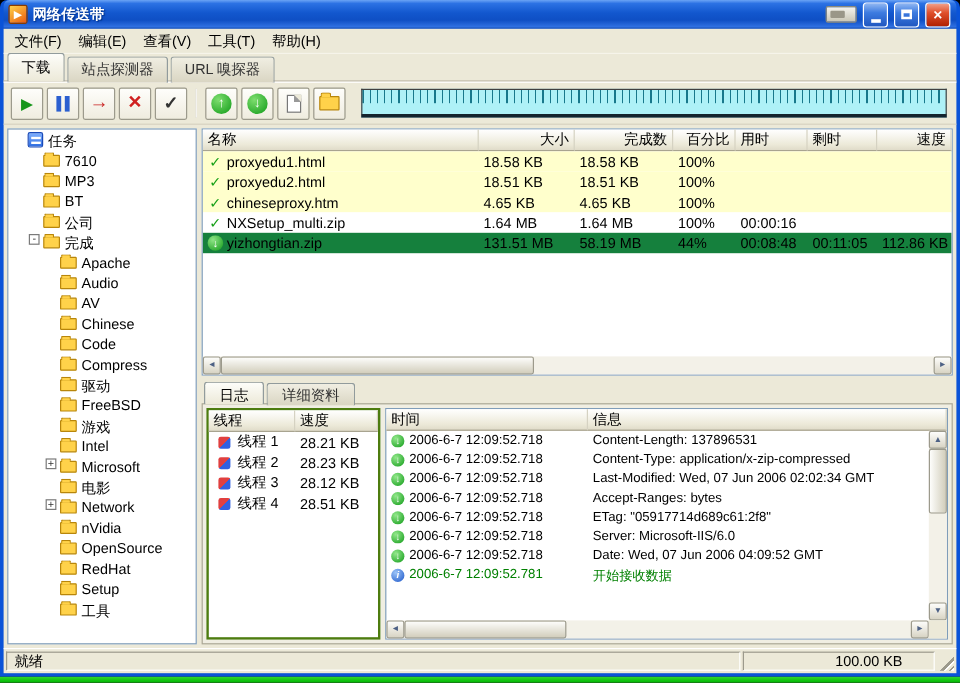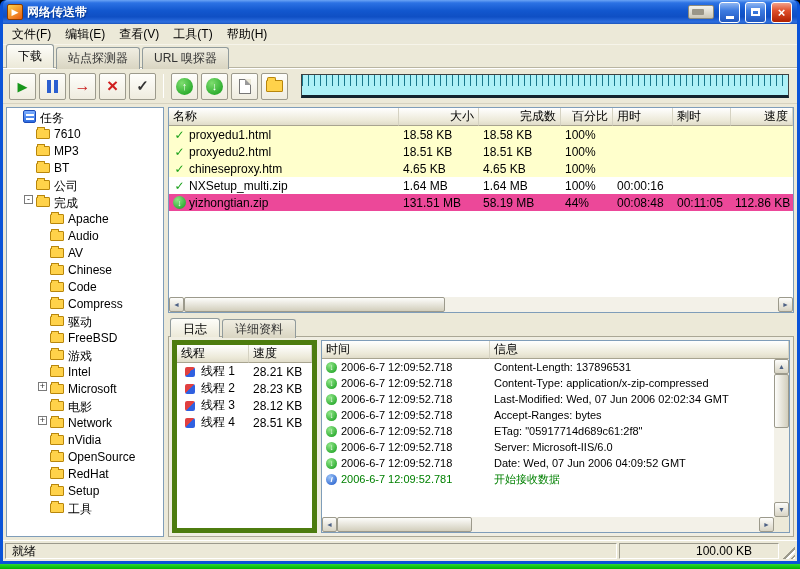--- a/index.html
+++ b/index.html
@@ -67,42 +67,42 @@
   .hcell{height:18px;line-height:17px;padding:0 4px;border-right:1px solid #d5d2c2;border-bottom:1px solid #a8a490;white-space:nowrap;overflow:hidden}
   .col-name{width:230px;flex:none}
   .col-size{width:80px;flex:none}.col-done{width:82px;flex:none}.col-pct{width:52px;flex:none}
   .col-el{width:60px;flex:none}.col-rem{width:58px;flex:none}.col-spd{flex:1;min-width:0}
   .right{text-align:right}
   .dl-rows{flex:1;overflow:hidden}
   .dl-row{height:17px;display:flex;align-items:center}
   .cell{padding:0 4px;white-space:nowrap;overflow:hidden}
   .num{}
   .name-cell{display:flex;align-items:center;gap:3px;text-align:left}
-  .r-yellow{background:#FFFFCC}.r-white{background:#fff}.r-active{background:#ec4899}
+  .r-yellow{background:#FFFFCC}.r-white{background:#fff}.r-active{background:#15803d}
   .row-icon{width:13px;height:13px;flex:none;display:inline-flex;align-items:center;justify-content:center}
   .check-icon::before{content:"✓";color:#18a018;font-weight:bold;font-size:12px}
   .downloading-icon{border-radius:50%;background:radial-gradient(circle at 35% 30%,#8fe487,#0f9a17);color:#fff;font-size:9px;font-weight:bold}
   .downloading-icon::before{content:"↓"}
   
   .hscroll{height:15px;flex:none;display:flex;background:#f3f1e8}
   .sb-btn{width:15px;height:15px;flex:none;display:inline-flex;align-items:center;justify-content:center;font-size:7px;color:#4d6185;
     background:linear-gradient(#fdfdfb,#d8d4c4);border:1px solid #9c9a8c;border-radius:2px}
   .sb-track{flex:1;position:relative}
   .sb-thumb{position:absolute;top:0;height:15px;background:linear-gradient(#fdfdfb,#d2cebc);border:1px solid #9c9a8c;border-radius:2px}
   .vscroll{width:15px;flex:none;display:flex;flex-direction:column;background:#f3f1e8}
   .vtrack{flex:1;position:relative}
   .vthumb{position:absolute;left:0;width:15px;background:linear-gradient(90deg,#fdfdfb,#d2cebc);border:1px solid #9c9a8c;border-radius:2px}
   .sb-corner{width:15px;height:15px;flex:none;background:#ece9d8}
   
   .bottom-panel{flex:1;margin-top:4px;display:flex;flex-direction:column;min-height:0}
   .btabs{height:19px;flex:none;display:flex;gap:2px;padding:0 2px}
   .btab{padding:2px 12px;border:1px solid #919B9C;border-bottom:none;border-radius:3px 3px 0 0;background:linear-gradient(#fdfdf9,#ece9d8);position:relative;top:1px}
   .btab.inactive{background:linear-gradient(#f0eee2,#d9d5c2);top:2px;padding:1px 12px;color:#333}
   .tab-page{flex:1;border:1px solid #aaa795;background:#f0eee2;display:flex;gap:4px;padding:3px;min-height:0}
-  .threads-list{width:145px;flex:none;background:#fff;border:5px solid #4d7c0f;display:flex;flex-direction:column}
+  .threads-list{width:145px;flex:none;background:#fff;border:2px solid #4d7c0f;display:flex;flex-direction:column}
   .tcol-label{width:72px;flex:none}.tcol-speed{flex:1}
   .th-rows{flex:1;overflow:hidden}
   .th-row{height:17px;display:flex;align-items:center}
   .thread-icon{width:10px;height:10px;flex:none;background:linear-gradient(135deg,#e04040 50%,#3060e0 50%);border-radius:2px;margin:0 3px 0 4px}
   .log-list{flex:1;background:#fff;border:1px solid #7F9DB9;display:flex;flex-direction:column;min-width:0}
   .lg-header{height:18px;flex:none;display:flex;background:linear-gradient(#ffffff,#ece9d8 70%,#ddd9c6)}
   .lcol-time{width:168px;flex:none}.lcol-msg{flex:1;min-width:0}
   .lg-mid{flex:1;display:flex;min-height:0}
   .lg-rows{flex:1;overflow:hidden;font-family:Liberation Sans, sans-serif;font-size:11px}
   .log-row{height:16px;display:flex;align-items:center}

